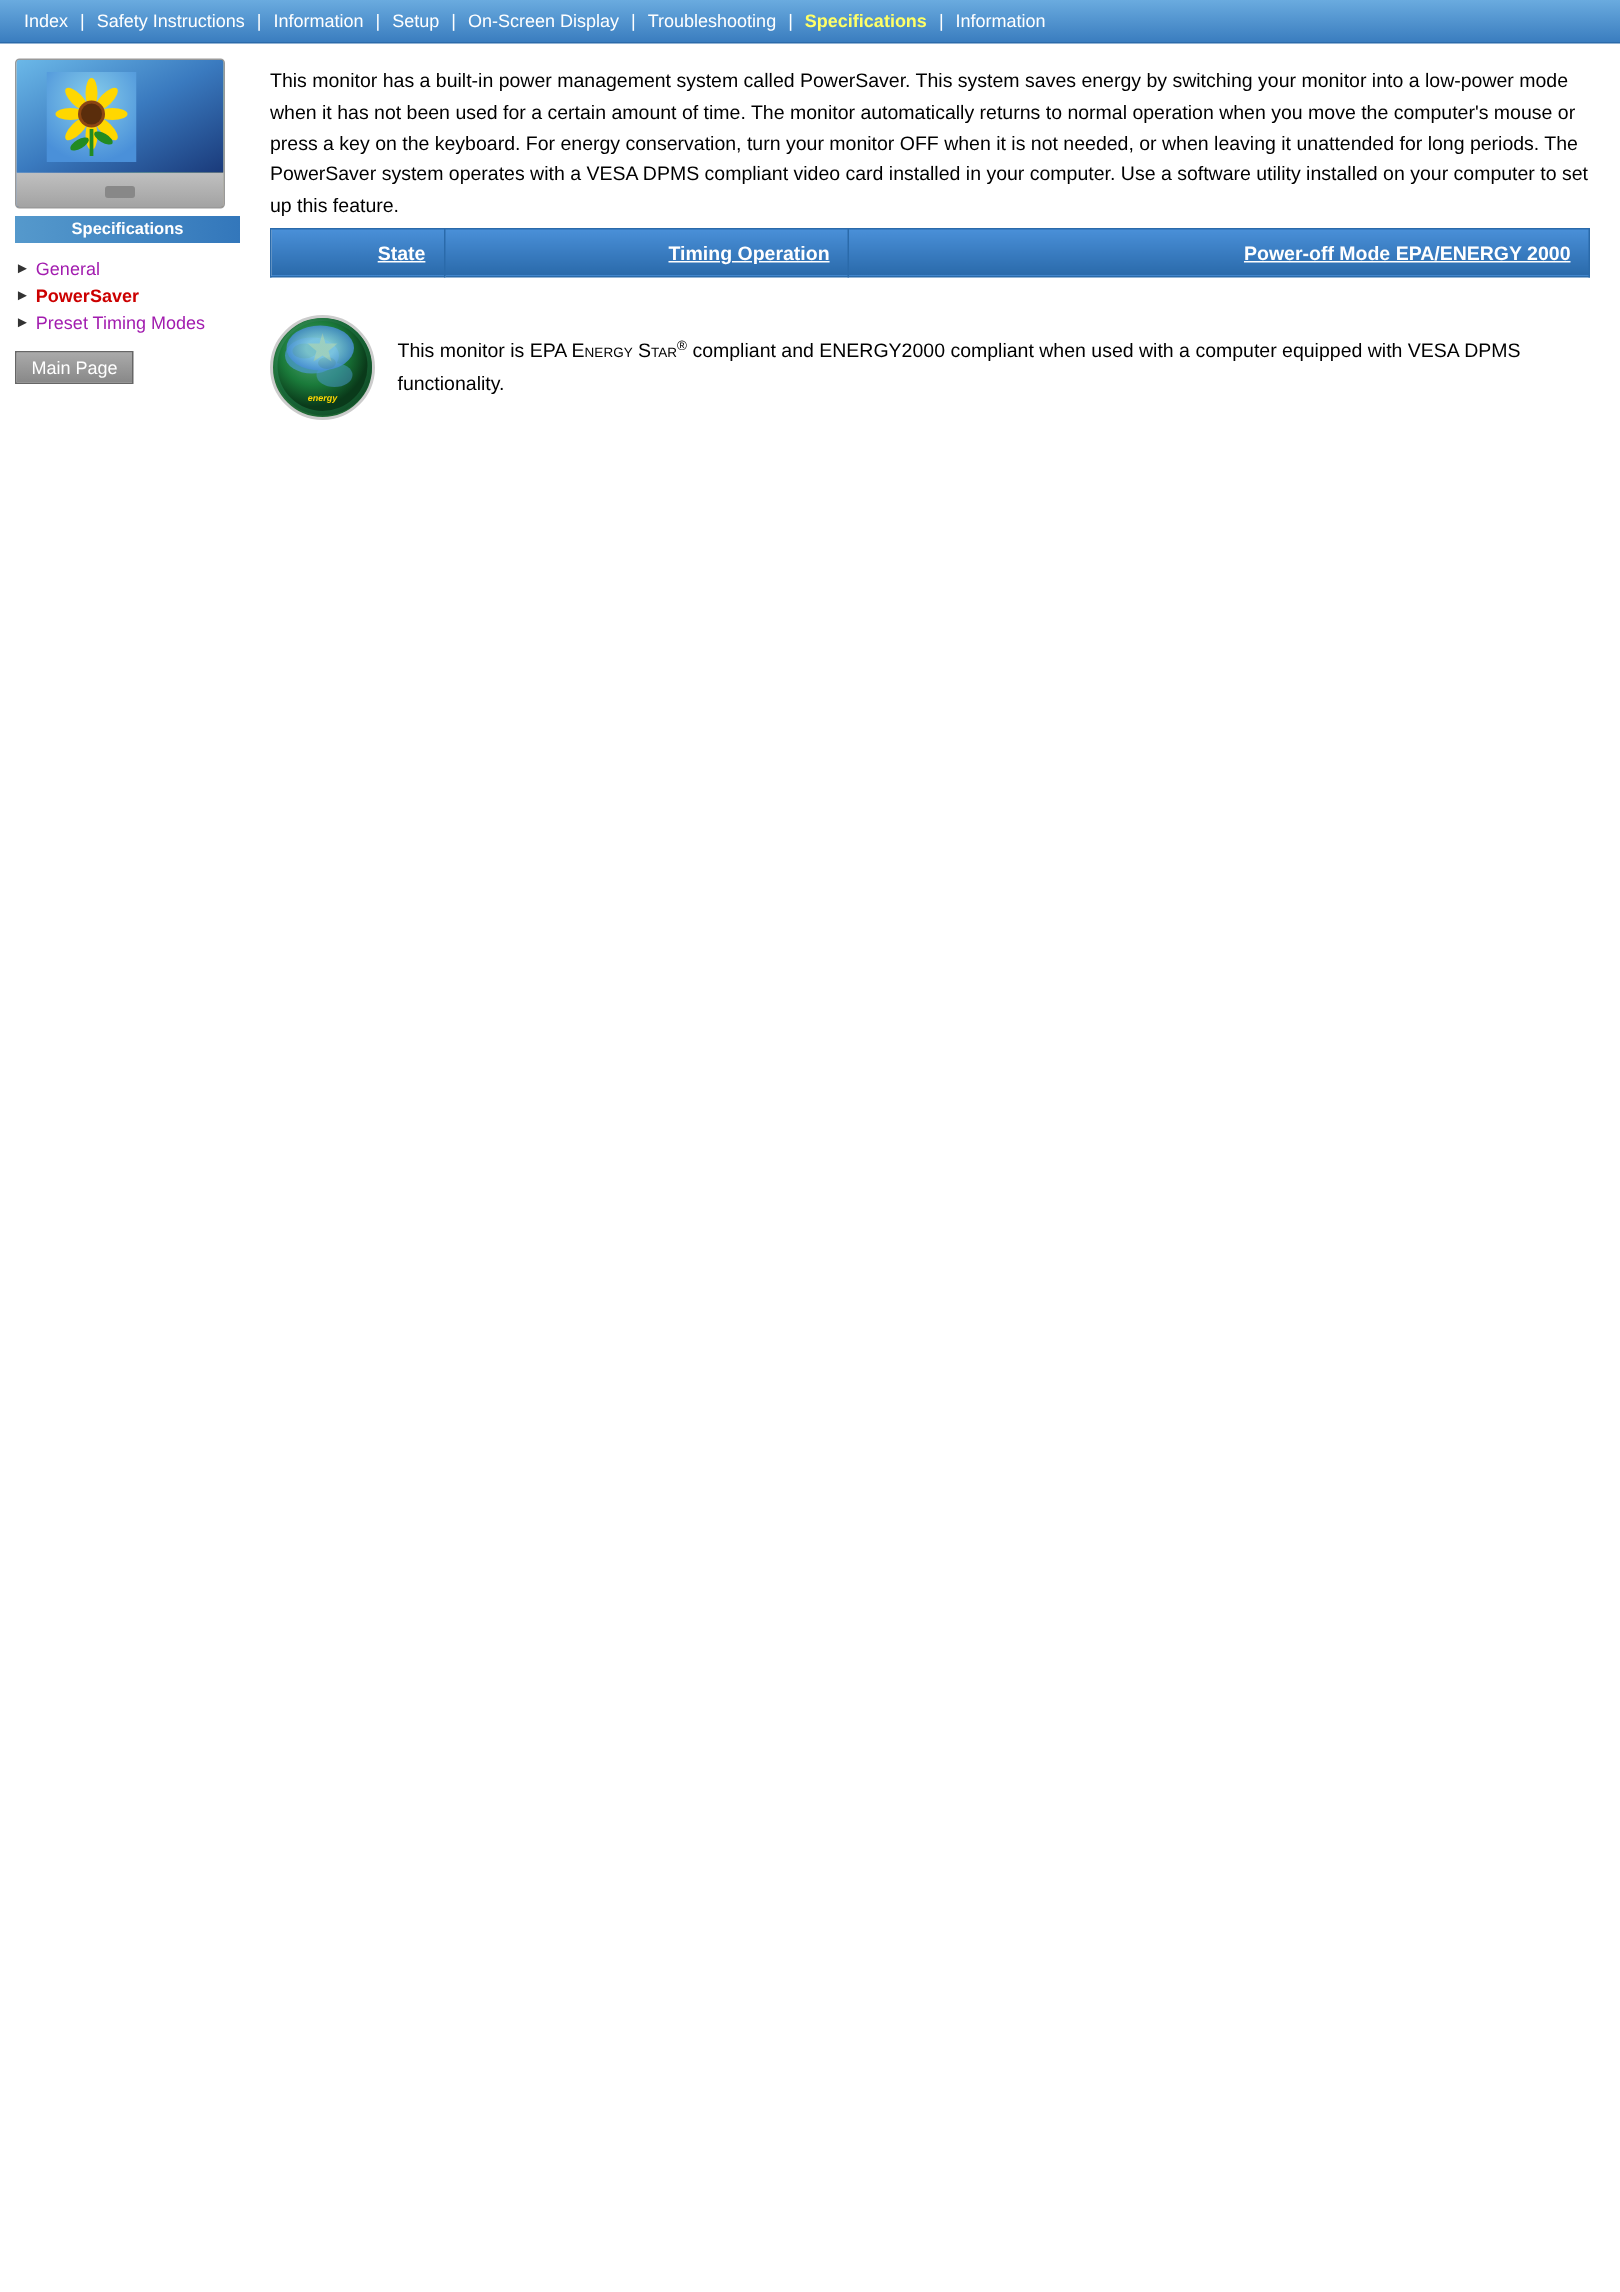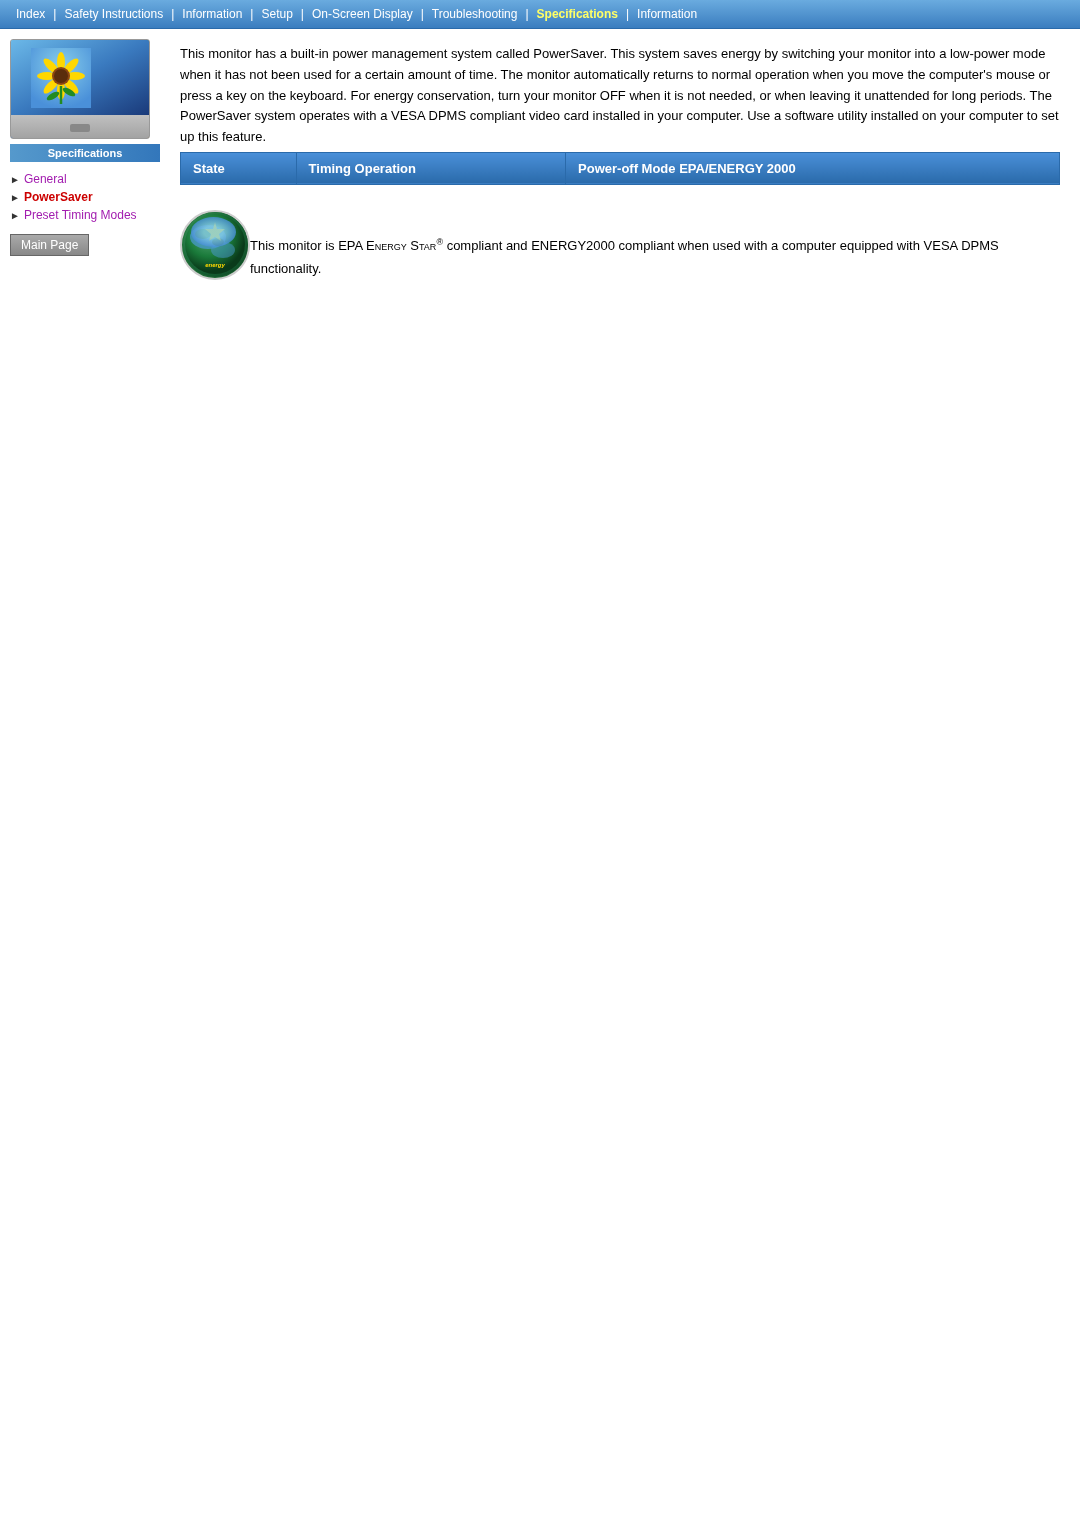--- a/index.html
+++ b/index.html
@@ -144,39 +144,41 @@
     .power-table {
       width: 100%;
       border-collapse: collapse;
       margin-bottom: 25px;
     }
     .power-table th {
       background: linear-gradient(to bottom, #4a90d9, #2a6aaa);
       color: #fff;
       font-weight: bold;
       padding: 8px 12px;
-      text-align: left;
+      text-align: right;
       border: 1px solid #2a6aaa;
       font-size: 13px;
+      text-decoration: underline;
     }
     .power-table td {
       padding: 8px 12px;
       text-align: center;
       border: 1px solid #ccc;
       background: #fff;
       font-size: 13px;
     }
     .power-table tr:nth-child(even) td {
       background: #f5f5f5;
     }
 
     
     .energy-section {
       display: flex;
-      align-items: flex-end;
+      gap: 15px;
+      align-items: center;
     }
     .energy-logo {
       width: 70px;
       height: 70px;
       flex-shrink: 0;
       border-radius: 50%;
       overflow: hidden;
       background: radial-gradient(circle at 40% 40%, #2a8a4a, #1a5a2a);
       border: 2px solid #ccc;
       position: relative;

